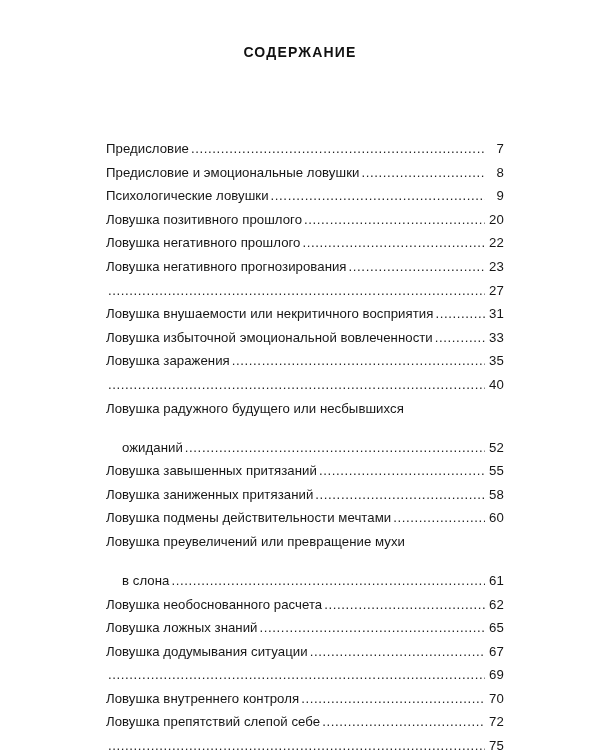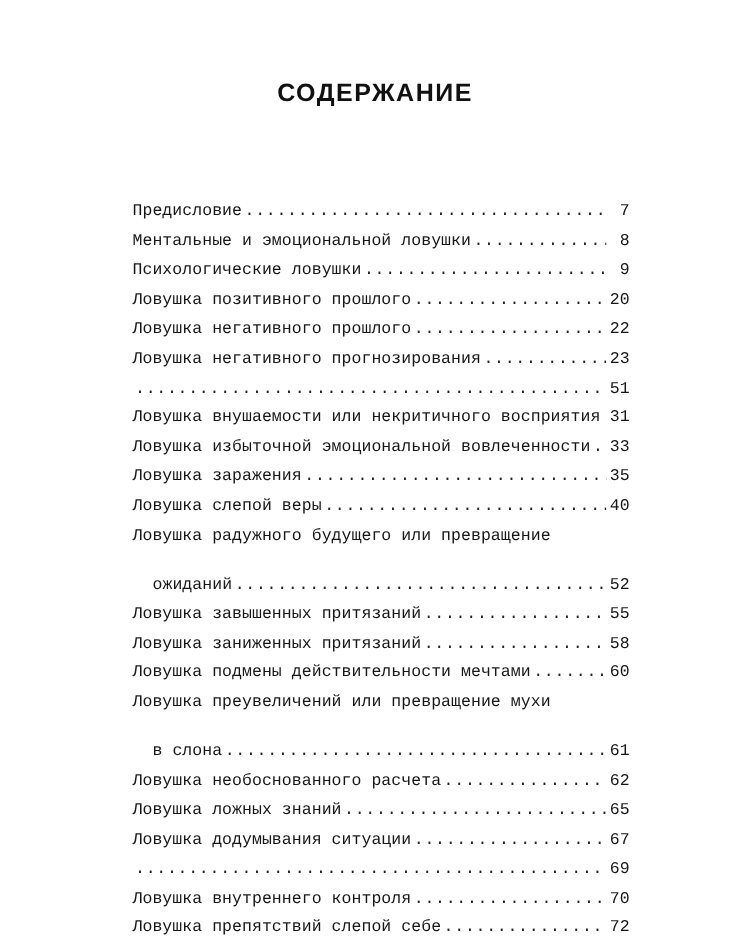--- a/index.html
+++ b/index.html
@@ -16,45 +16,44 @@
   }
   .page {
     position: relative;
     width: 600px;
     height: 750px;
     box-sizing: border-box;
     padding: 0;
   }
   .title {
     text-align: center;
-    font-size: 20px;
+    font-size: 14px;
     font-weight: bold;
     letter-spacing: 1.2px;
-    margin-top: 64px;
+    margin-top: 44px;
     margin-bottom: 0;
     color: #111;
   }
   .toc {
     margin: 0;
     padding: 0;
     list-style: none;
     position: absolute;
     top: 97px;
     left: 106px;
     right: 96px;
   }
   .toc-entry {
     display: flex;
     align-items: center;
     font-size: 13.2px;
     line-height: 15px;
     margin-bottom: 8.6px;
     color: #161616;
     white-space: nowrap;
-    font-family: Liberation Mono, monospace;
   }
   .toc-entry .label {
     flex: 0 0 auto;
     letter-spacing: 0.05px;
   }
   .toc-entry .leaders {
     flex: 1 1 auto;
     overflow: hidden;
     white-space: nowrap;
     margin: 0 1px 0 2px;
@@ -81,21 +80,21 @@
 
   <h1 class="title">СОДЕРЖАНИЕ</h1>
 
   <ul class="toc" id="toc-list">
       <li class="toc-entry">
         <span class="label">Предисловие</span>
         <span class="leaders">..........................................................................................</span>
         <span class="page-no">7</span>
       </li>
       <li class="toc-entry">
-        <span class="label">Ментальные и эмоциональной ловушки</span>
+        <span class="label">Предисловие и эмоциональные ловушки</span>
         <span class="leaders">..........................................................................................</span>
         <span class="page-no">8</span>
       </li>
       <li class="toc-entry">
         <span class="label">Психологические ловушки</span>
         <span class="leaders">..........................................................................................</span>
         <span class="page-no">9</span>
       </li>
       <li class="toc-entry">
         <span class="label">Ловушка позитивного прошлого</span>
@@ -107,44 +106,43 @@
         <span class="leaders">..........................................................................................</span>
         <span class="page-no">22</span>
       </li>
       <li class="toc-entry">
         <span class="label">Ловушка негативного прогнозирования</span>
         <span class="leaders">..........................................................................................</span>
         <span class="page-no">23</span>
       </li>
       <li class="toc-entry">
         <span class="leaders">..........................................................................................</span>
-        <span class="page-no">51</span>
+        <span class="page-no">27</span>
       </li>
       <li class="toc-entry">
         <span class="label">Ловушка внушаемости или некритичного восприятия</span>
         <span class="leaders">..........................................................................................</span>
         <span class="page-no">31</span>
       </li>
       <li class="toc-entry">
         <span class="label">Ловушка избыточной эмоциональной вовлеченности</span>
         <span class="leaders">..........................................................................................</span>
         <span class="page-no">33</span>
       </li>
       <li class="toc-entry">
         <span class="label">Ловушка заражения</span>
         <span class="leaders">..........................................................................................</span>
         <span class="page-no">35</span>
       </li>
       <li class="toc-entry">
-        <span class="label">Ловушка слепой веры</span>
         <span class="leaders">..........................................................................................</span>
         <span class="page-no">40</span>
       </li>
       <li class="toc-entry cont-first">
-        <span class="label">Ловушка радужного будущего или превращение</span>
+        <span class="label">Ловушка радужного будущего или несбывшихся</span>
       </li>
       <li class="toc-entry cont-second">
         <span class="label">ожиданий</span>
         <span class="leaders">..........................................................................................</span>
         <span class="page-no">52</span>
       </li>
       <li class="toc-entry">
         <span class="label">Ловушка завышенных притязаний</span>
         <span class="leaders">..........................................................................................</span>
         <span class="page-no">55</span>

